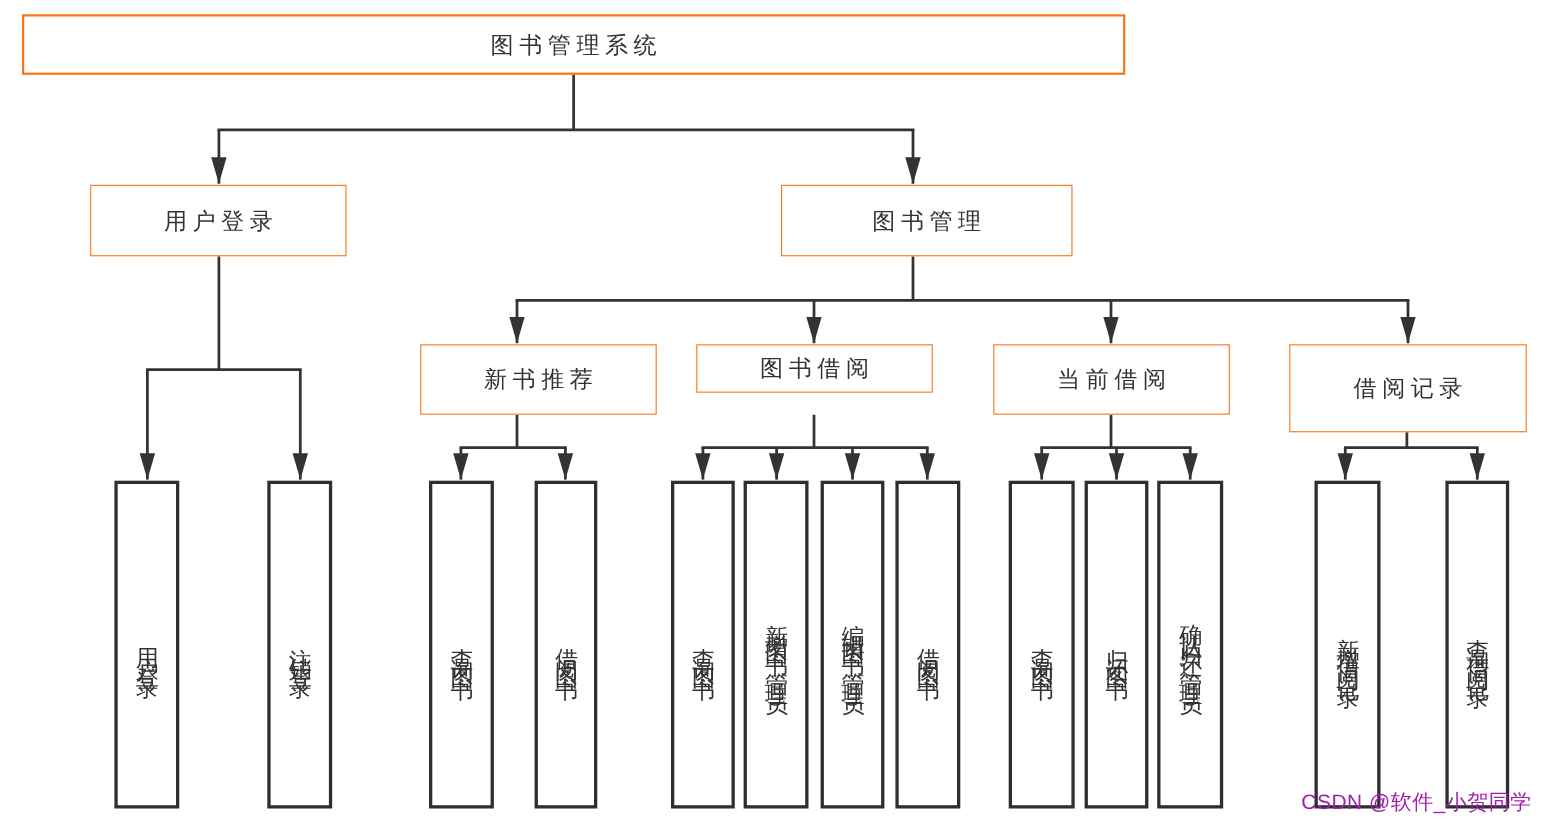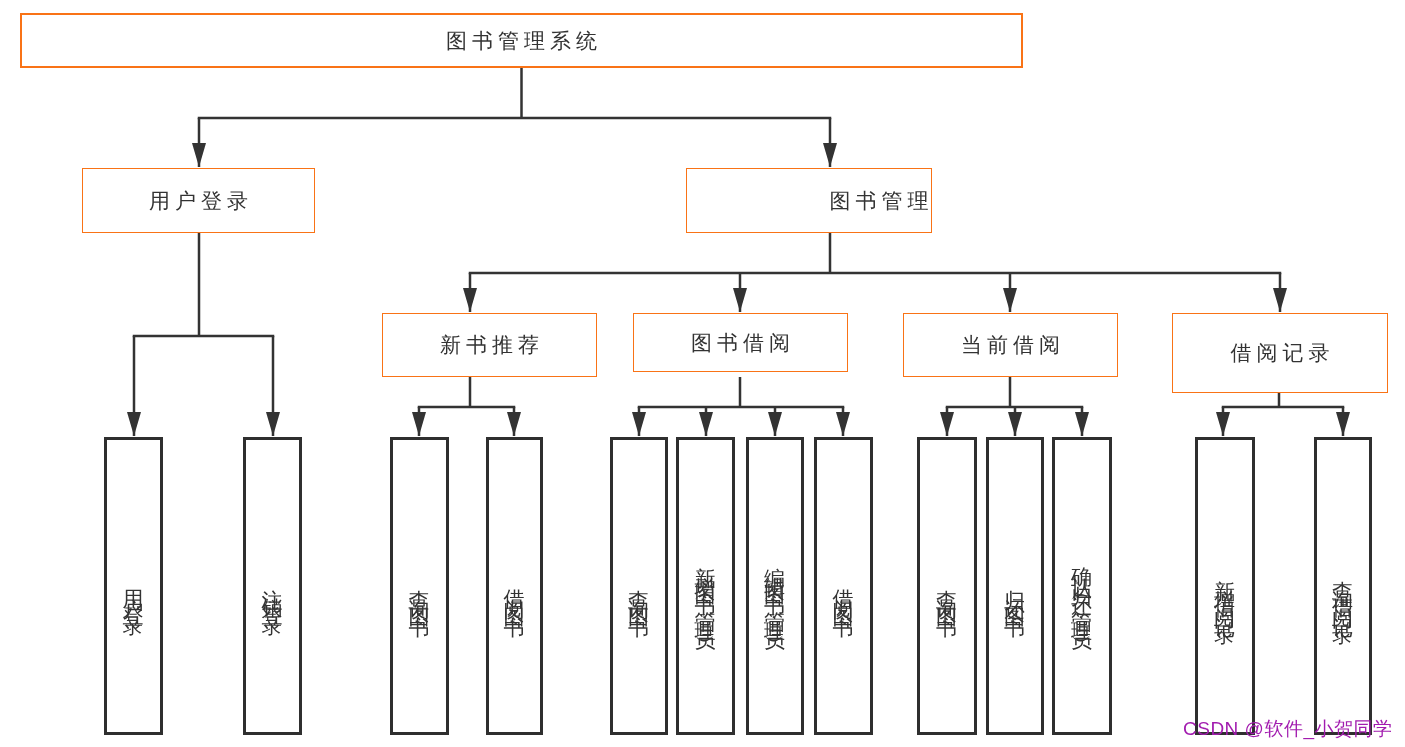--- a/index.html
+++ b/index.html
@@ -100,28 +100,28 @@
     </g>
   </svg>
 
   <div class="node root" style="left:20px;top:13px;width:1003px;height:55px;">
     <span class="hlabel">图书管理系统</span>
   </div>
 
   <div class="node" style="left:82px;top:168px;width:233px;height:65px;">
     <span class="hlabel">用户登录</span>
   </div>
-  <div class="node" style="left:686px;top:168px;width:246px;height:65px;justify-content:flex-end;">
+  <div class="node" style="left:710px;top:168px;width:265px;height:65px;">
     <span class="hlabel">图书管理</span>
   </div>
 
   <div class="node" style="left:363px;top:313px;width:215px;height:64px;margin-left:19px;">
     <span class="hlabel">新书推荐</span>
   </div>
-  <div class="node" style="left:633px;top:313px;width:215px;height:59px;">
+  <div class="node" style="left:633px;top:313px;width:215px;height:44px;">
     <span class="hlabel">图书借阅</span>
   </div>
   <div class="node" style="left:903px;top:313px;width:215px;height:64px;">
     <span class="hlabel">当前借阅</span>
   </div>
   <div class="node" style="left:1172px;top:313px;width:216px;height:80px;">
     <span class="hlabel">借阅记录</span>
   </div>
 
   <div class="leaf" style="left:104px;width:59px;">

